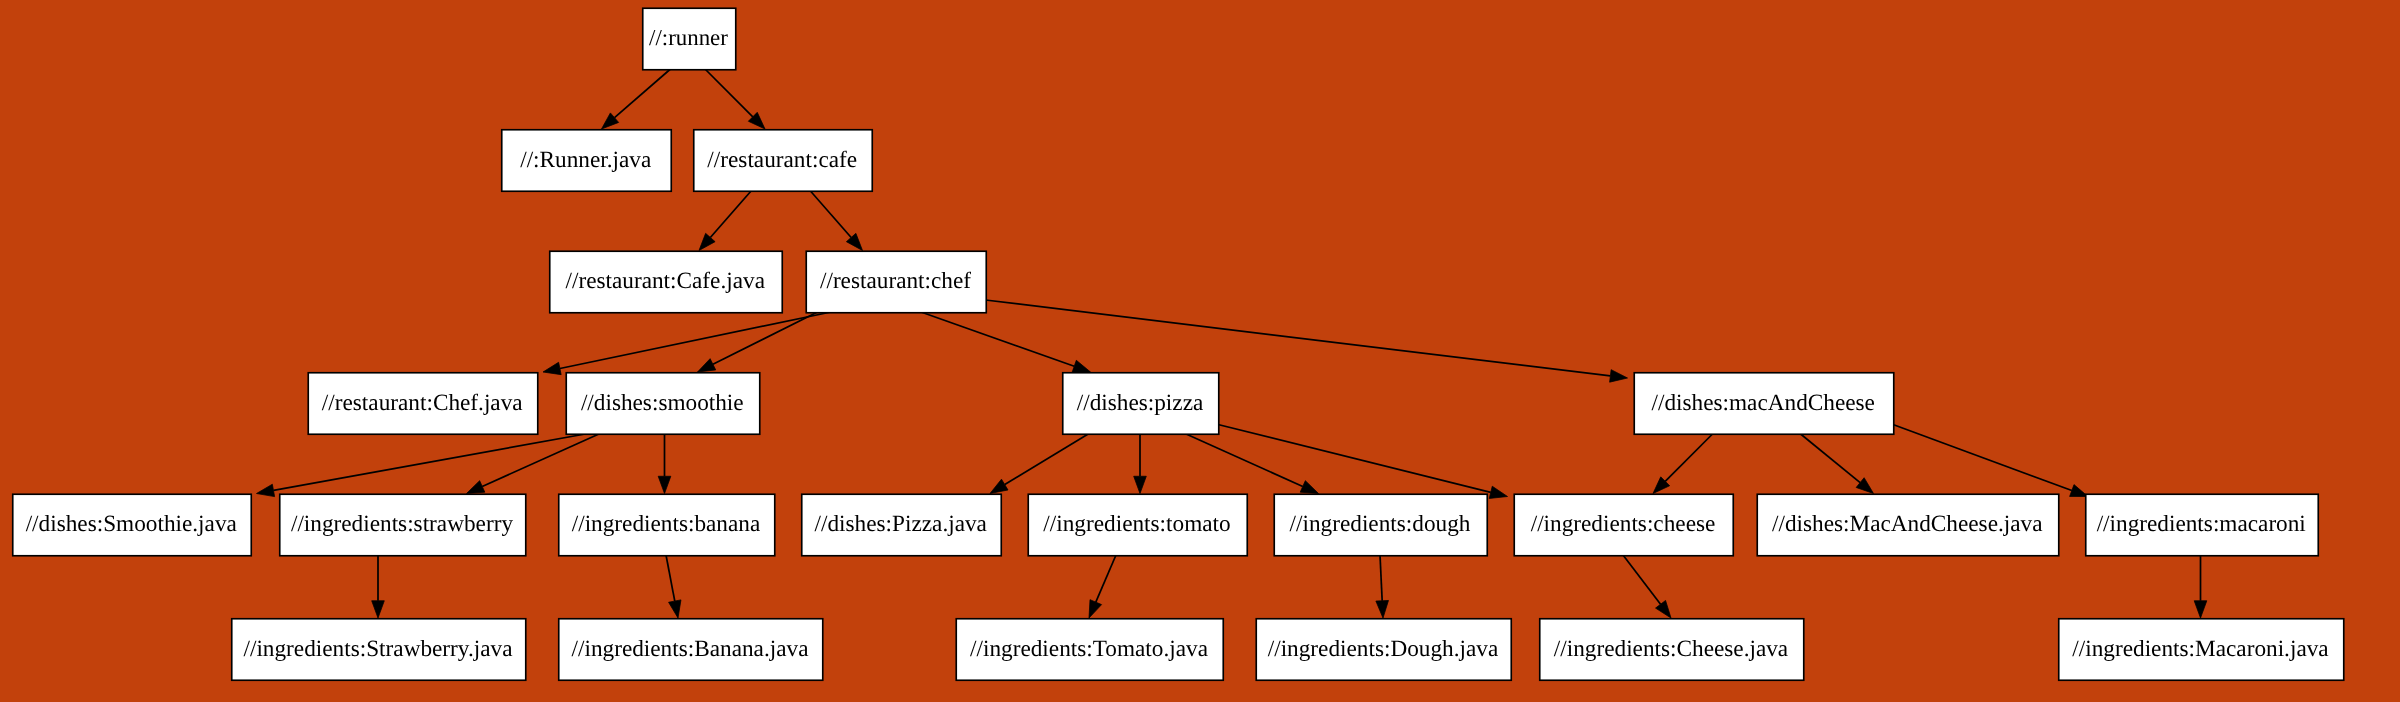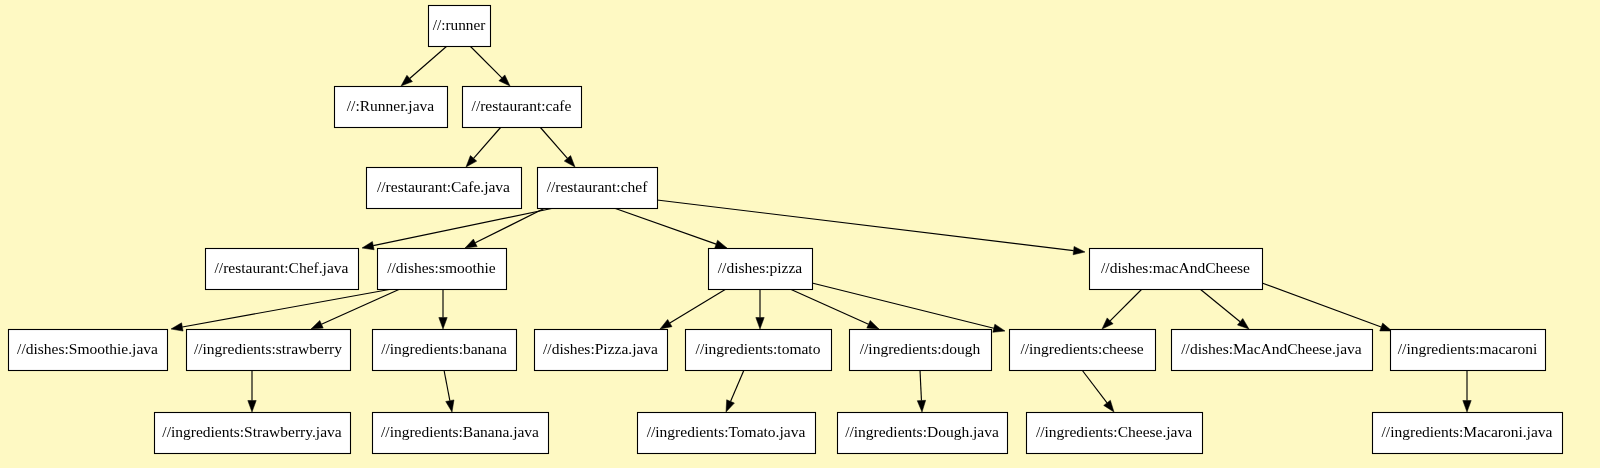--- a/index.html
+++ b/index.html
@@ -4,21 +4,21 @@
 <style>
   html, body {
     margin: 0;
     padding: 0;
     background: #ffffff;
   }
   #graph-root {
     position: relative;
     width: 1600px;
     height: 468px;
-    background: #fef9c3;
+    background: #c2410c;
     font-family: "Liberation Serif", "DejaVu Serif", serif;
     overflow: hidden;
   }
   #graph-svg {
     position: absolute;
     top: 0;
     left: 0;
     width: 1600px;
     height: 468px;
   }

